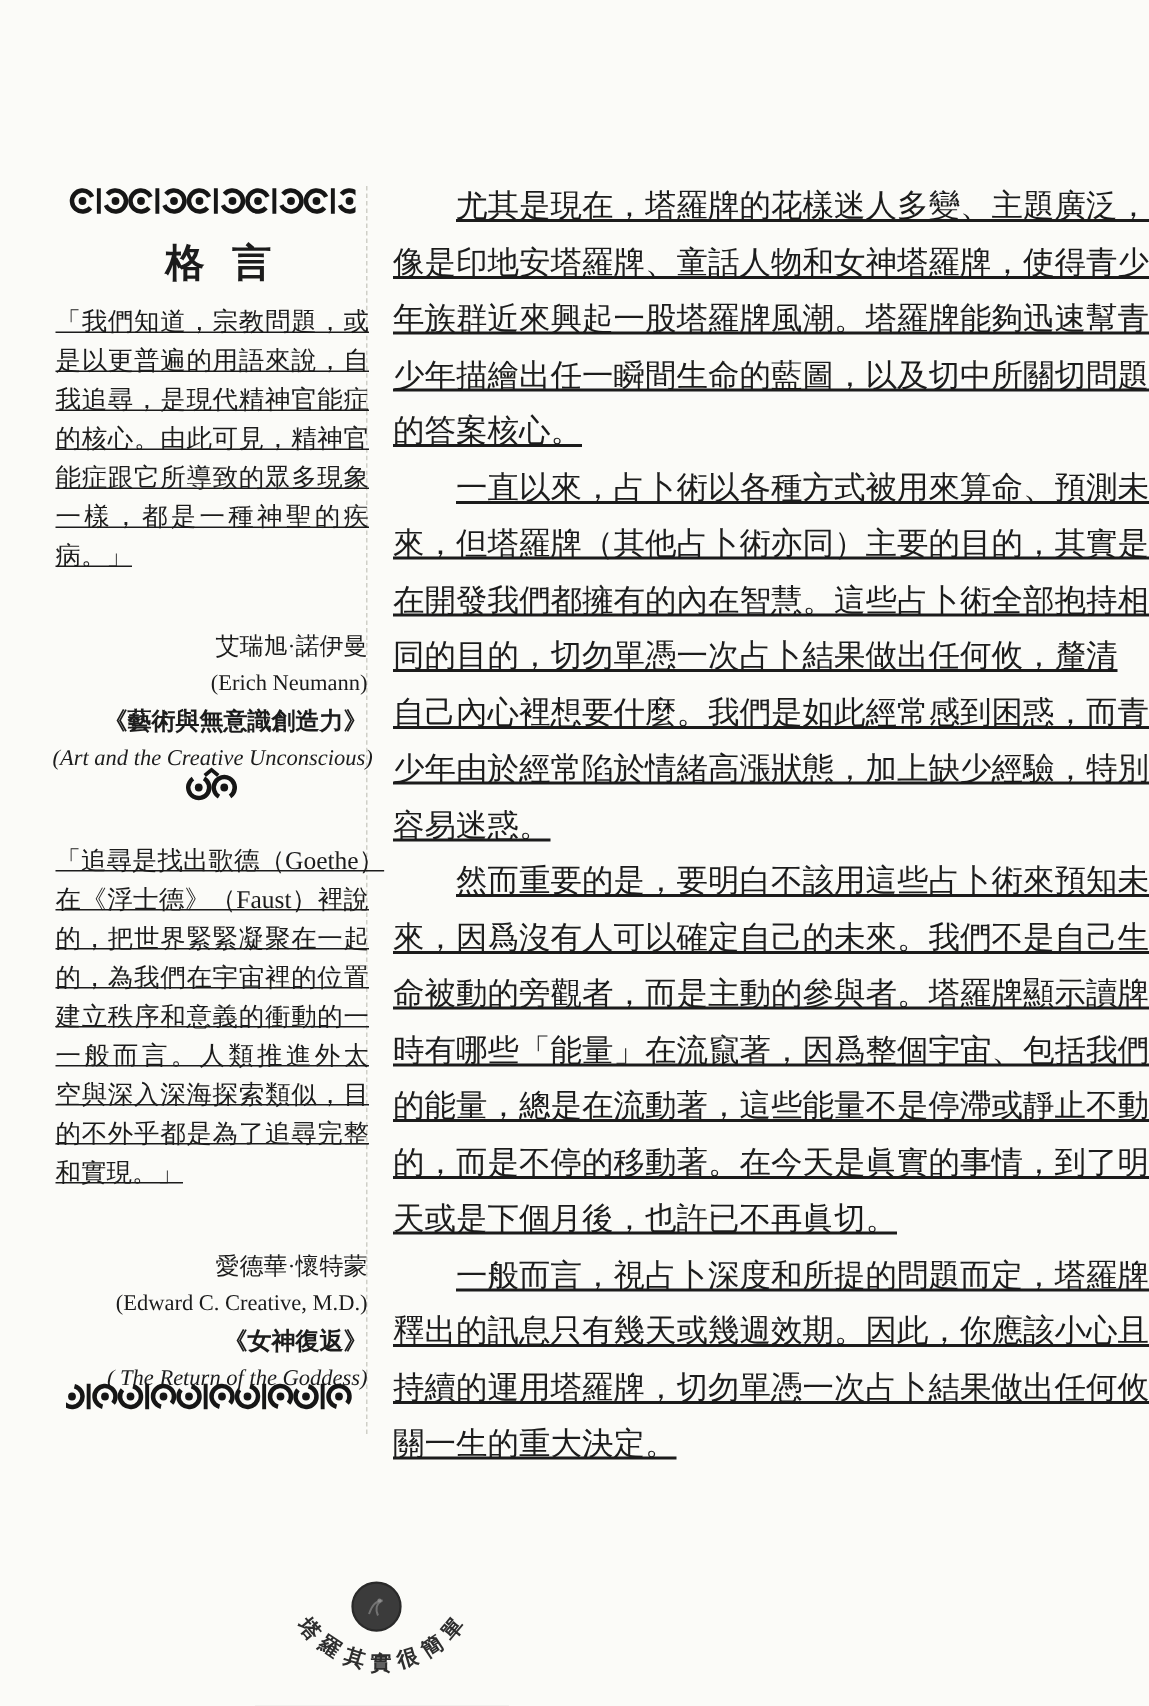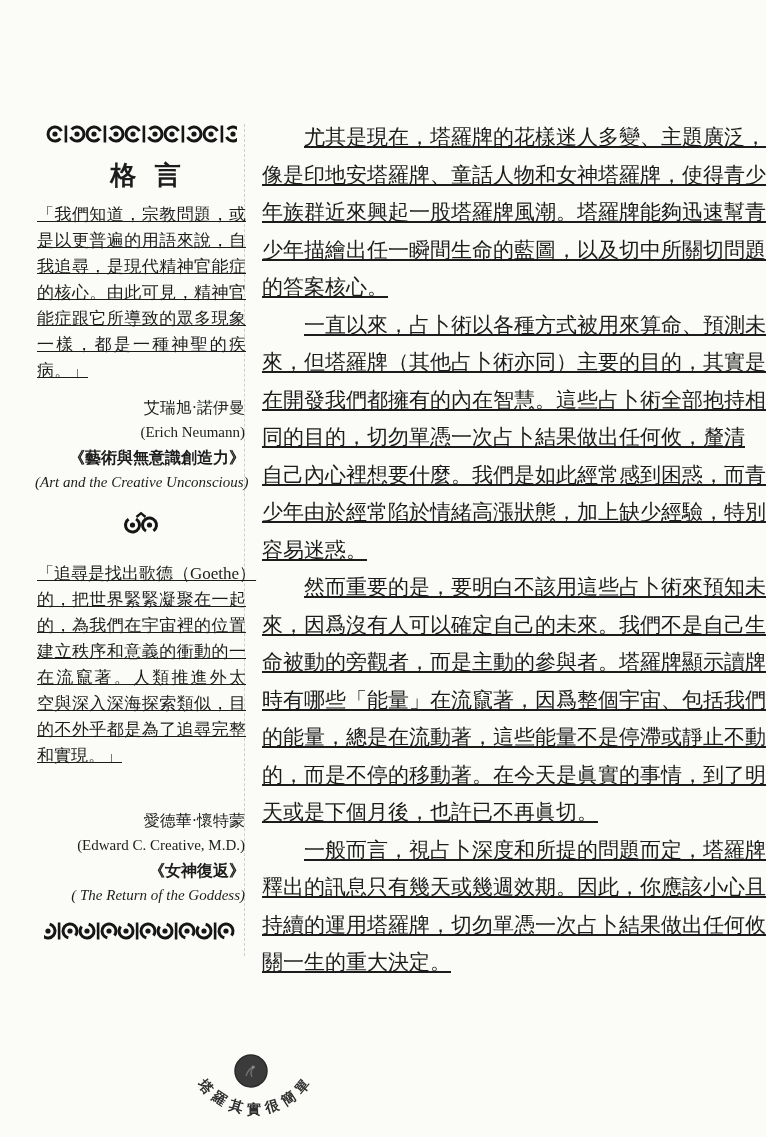--- a/index.html
+++ b/index.html
@@ -13,21 +13,21 @@
     border-left:1px dashed #cfcfc7;}
   
   .orn-row{position:absolute;left:35px;width:211px;text-align:center;}
   .orn-row svg{display:inline-block;}
   .flip{transform:scaleX(-1);}
   .maxim-title{position:absolute;left:43px;top:158px;width:211px;
     text-align:center;font-size:26px;font-weight:bold;letter-spacing:6px;}
   .quote{position:absolute;left:37px;width:209px;font-size:17px;}
   .quote .tline{line-height:26px;height:26px;text-align:justify;text-align-last:justify;white-space:nowrap;text-decoration:underline;}
   .quote .tline.last{text-align-last:left;}
-  .attr{position:absolute;left:35px;width:210px;text-align:right;}
+  .attr{position:absolute;left:35px;width:210px;text-align:right;margin-top:24px;}
   .attr div{white-space:nowrap;}
   .attr-zh{font-size:16px;line-height:25px;}
   .attr-en{font-size:15px;line-height:25px;}
   .attr-work-zh{font-size:16px;line-height:25px;font-weight:bold;}
   .attr-work-en{font-size:15px;line-height:25px;font-style:italic;}
   
   .main-text{position:absolute;left:262px;top:119px;width:481px;font-size:21px;text-decoration:underline;}
   .main-text .tline{line-height:37.5px;height:37.5px;text-align:justify;
     text-align-last:justify;white-space:nowrap;}
   .main-text .tline.first{padding-left:42px;}
@@ -89,24 +89,25 @@
         <circle cx="13.5" cy="15" r="7" stroke-dasharray="36 9" transform="rotate(300 13.5 15)"></circle>
         <circle cx="13.5" cy="15" r="2.6" fill="#161616" stroke="none"></circle>
         <circle cx="30.5" cy="15" r="7" stroke-dasharray="36 9" transform="rotate(120 30.5 15)"></circle>
         <circle cx="30.5" cy="15" r="2.6" fill="#161616" stroke="none"></circle>
       </g>
     </svg>
   </div>
 
   <div class="quote" style="top:561px;">
       <div class="tline first">「追尋是找出歌德（Goethe）</div>
+      <div class="tline">在《浮士德》（Faust）裡說</div>
       <div class="tline">的，把世界緊緊凝聚在一起</div>
       <div class="tline">的，為我們在宇宙裡的位置</div>
       <div class="tline">建立秩序和意義的衝動的一</div>
-      <div class="tline">在流竄著。人類推進外太</div>
+      <div class="tline">一般而言。人類推進外太</div>
       <div class="tline">空與深入深海探索類似，目</div>
       <div class="tline">的不外乎都是為了追尋完整</div>
       <div class="tline last">和實現。」</div>
     </div>
 
   <div class="attr" style="top:808px;">
     <div class="attr-zh">愛德華·懷特蒙</div>
     <div class="attr-en">(Edward C. Creative, M.D.)</div>
     <div class="attr-work-zh">《女神復返》</div>
     <div class="attr-work-en">( The Return of the Goddess)</div>

